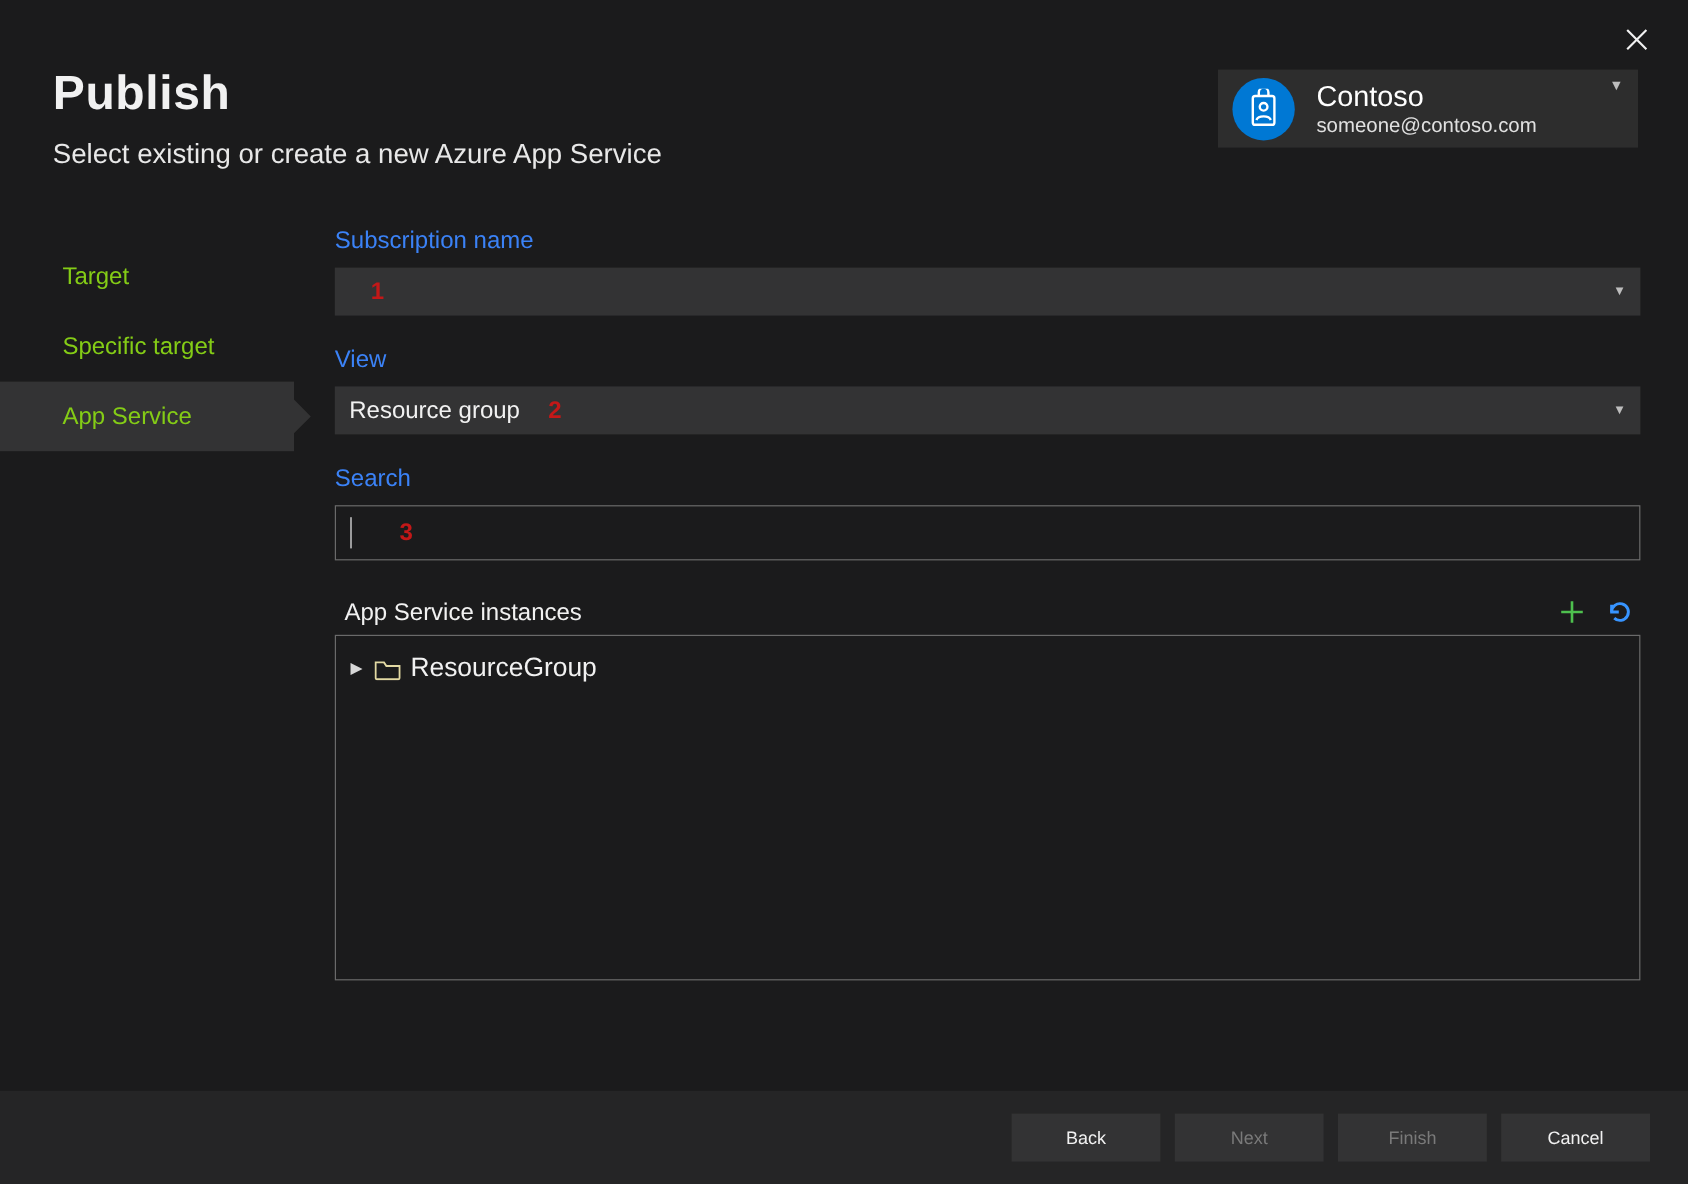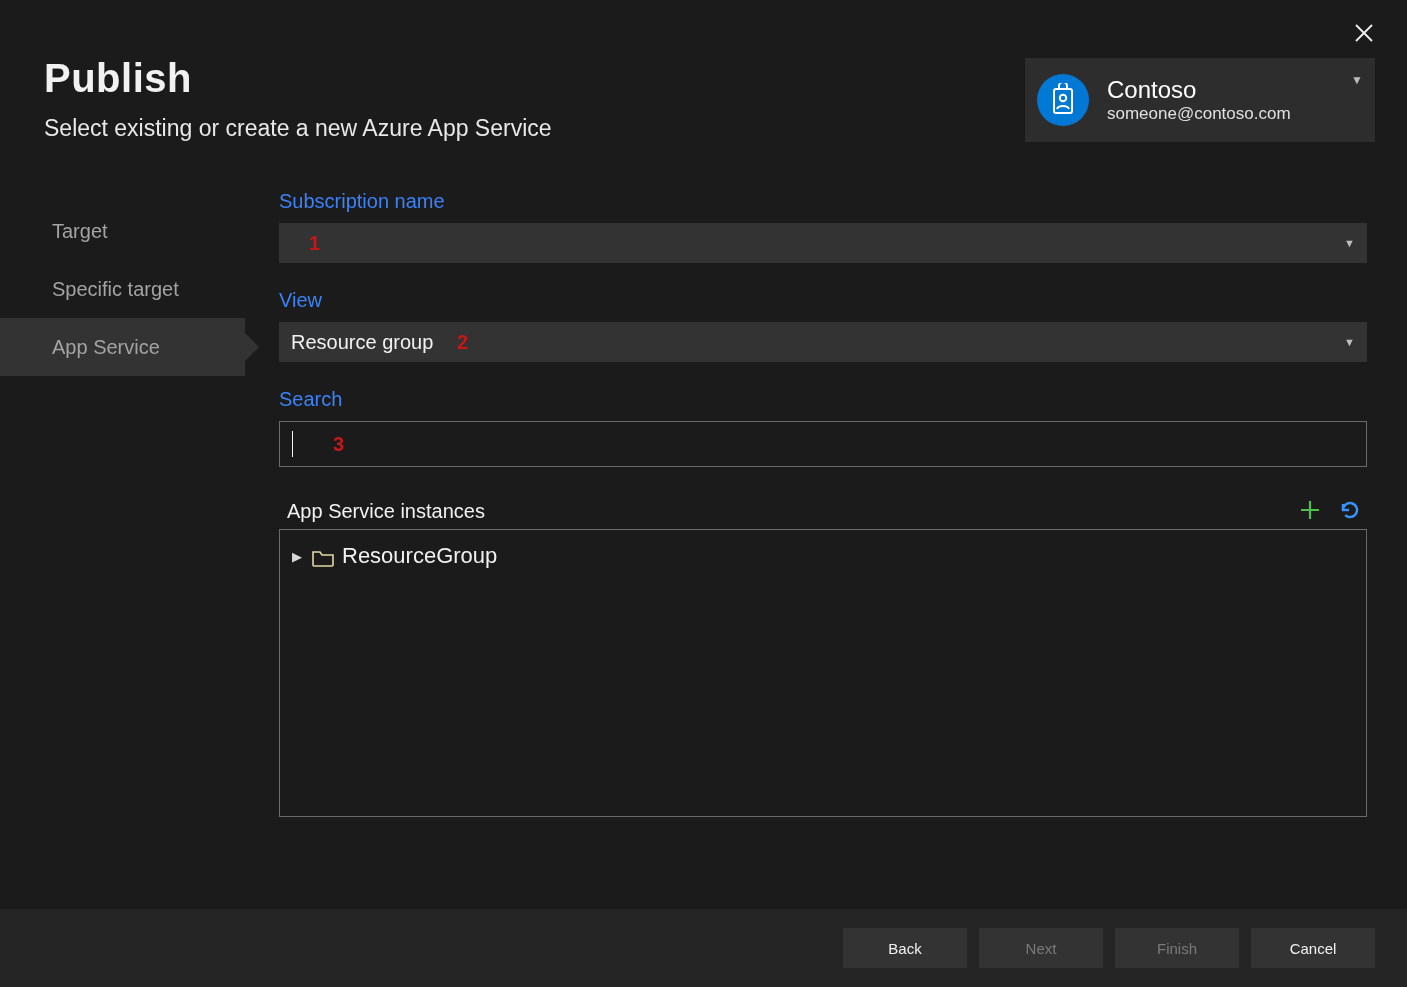--- a/index.html
+++ b/index.html
@@ -22,22 +22,22 @@
     cursor: pointer;
     color: #f1f1f1;
   }
 
   .header { padding: 56px 0 0 44px; }
   .header h1 { font-size: 40px; font-weight: 700; letter-spacing: 0.5px; }
   .header .subtitle { font-size: 23px; font-weight: 300; color: #e8e8e8; margin-top: 14px; }
 
   .account {
     position: absolute;
-    top: 58px; right: 32px;
-    width: 350px; height: 84px;
+    top: 58px; right: 42px;
+    width: 350px; height: 65px;
     background: #2d2d2d;
     display: flex; align-items: center;
     padding: 0 12px;
     cursor: pointer;
   }
   .account .badge {
     width: 52px; height: 52px;
     border-radius: 50%;
     background: #0078d4;
     display: flex; align-items: center; justify-content: center;
@@ -57,21 +57,21 @@
   .sidebar {
     width: 245px;
     padding-top: 12px;
     flex-shrink: 0;
   }
   .sidebar .item {
     height: 58px;
     padding-left: 52px;
     display: flex; align-items: center;
     font-size: 20px;
-    color: #a3a3a3;
+    color: #84cc16;
     cursor: pointer;
     position: relative;
   }
   .sidebar .item.active {
     background: #333334;
   }
   .sidebar .item.active::after {
     content: "";
     position: absolute;
     right: -14px; top: 50%;

